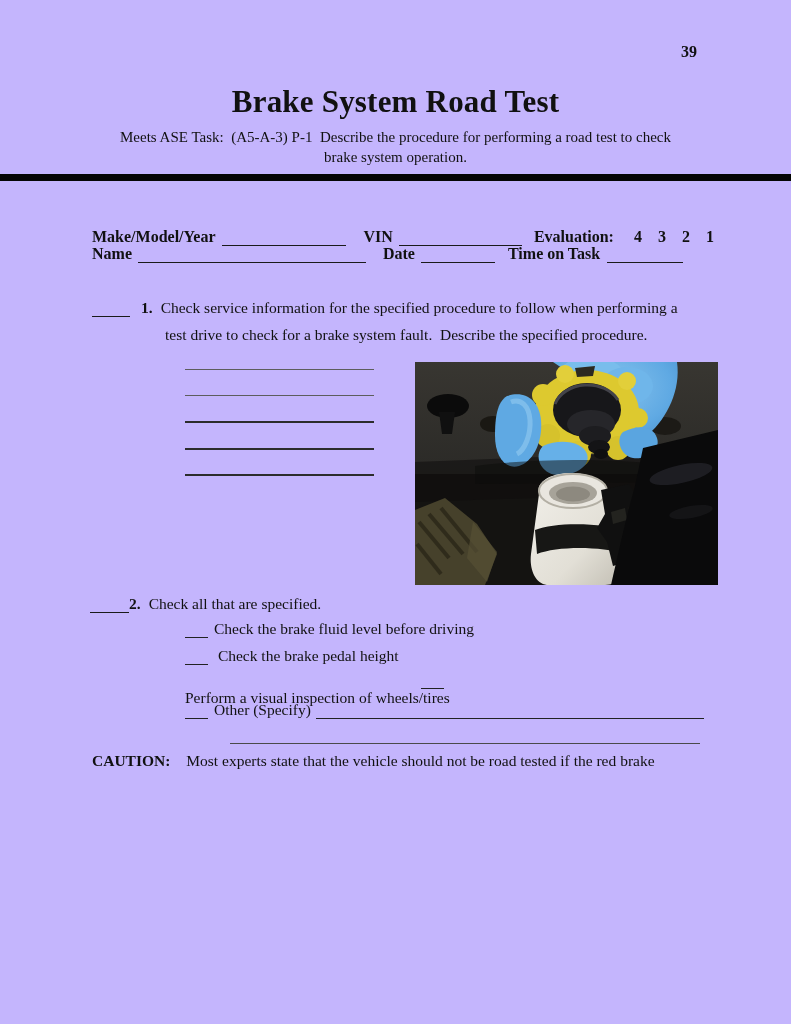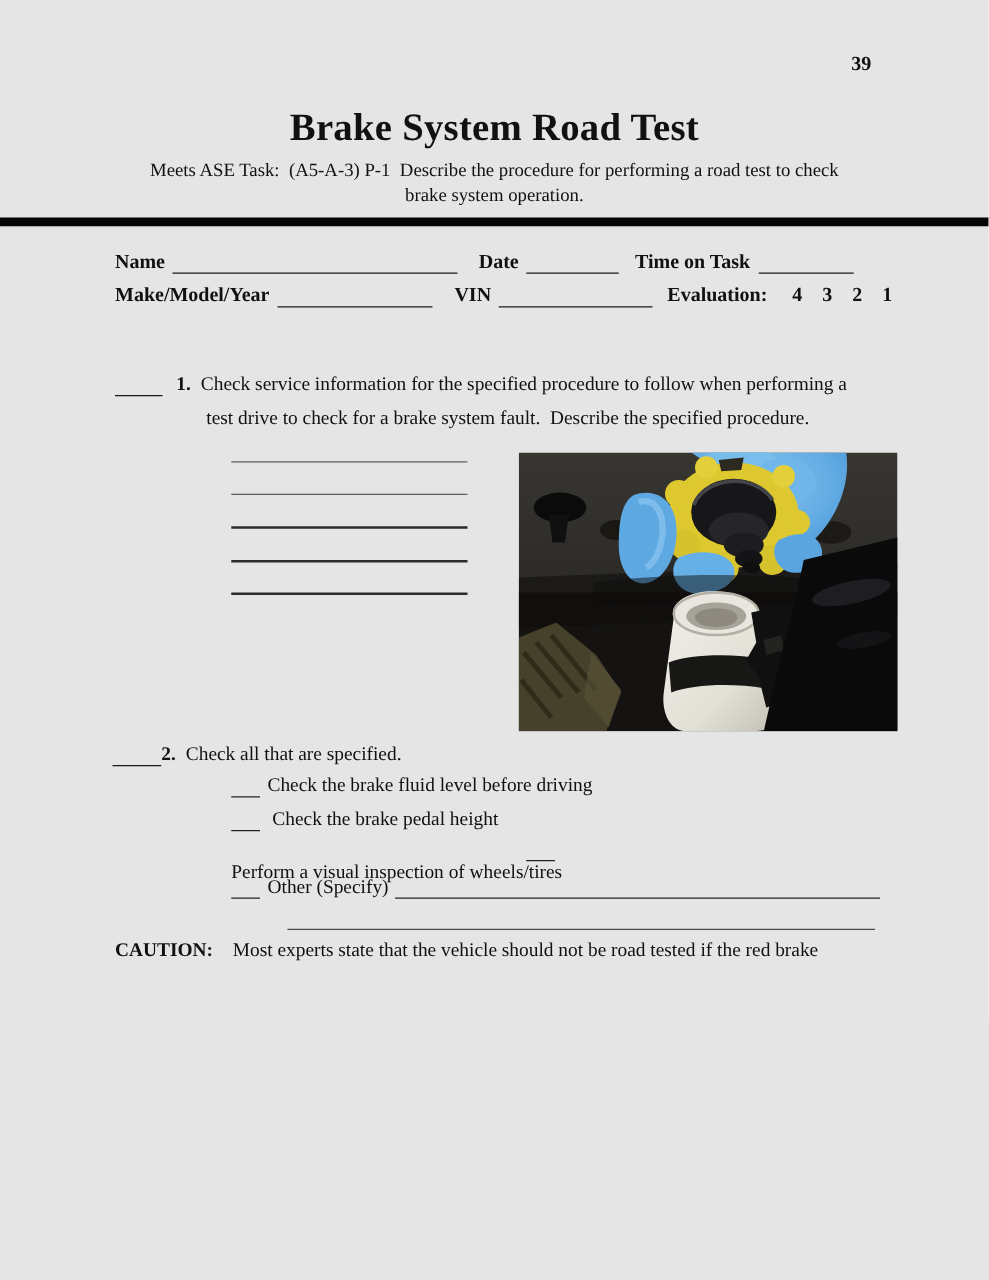--- a/index.html
+++ b/index.html
@@ -1,18 +1,18 @@
 <!DOCTYPE html>
 <html><head>
 <meta charset="utf-8">
 <style>
   * { margin:0; padding:0; box-sizing:border-box; }
   html,body { background:#ffffff; }
   .page {
-    position:relative; width:791px; height:1024px; background:#e5e5e5;
+    position:relative; width:791px; height:1024px; background:#c4b5fd;
     font-family:"Liberation Serif", serif; color:#111; overflow:hidden;
   }
   .t { white-space:pre-wrap; }
   .abs { position:absolute; }
 
   .page-number { left:681px; top:43px; font-size:16px; font-weight:bold; }
 
   .title { left:0; top:84px; width:100%; text-align:center; font-size:31px; font-weight:bold; letter-spacing:.2px; }
   .subtitle-1 { left:0; top:129px; width:100%; text-align:center; font-size:15px; }
   .subtitle-2 { left:0; top:149px; width:100%; text-align:center; font-size:15px; }
@@ -56,21 +56,21 @@
   <div class="abs subtitle-1 t">Meets ASE Task:  (A5-A-3) P-1  Describe the procedure for performing a road test to check</div>
   <div class="abs subtitle-2 t">brake system operation.</div>
 
   <div class="abs thick-rule"></div>
 
   <div class="abs form-row row1">
     <span class="lbl t">Name</span>
     <span class="blank" style="width:228px; margin-left:6px;"></span>
     <span class="lbl t" style="margin-left:17px;">Date</span>
     <span class="blank" style="width:74px; margin-left:6px;"></span>
-    <span class="lbl t" style="margin-left:13px;">Time on Task</span>
+    <span class="lbl t" style="margin-left:13px;margin-top:44px;">Time on Task</span>
     <span class="blank" style="width:76px; margin-left:7px;"></span>
   </div>
 
   <div class="abs form-row row2">
     <span class="lbl t">Make/Model/Year</span>
     <span class="blank" style="width:124px; margin-left:6px;"></span>
     <span class="lbl t" style="margin-left:18px;">VIN</span>
     <span class="blank" style="width:123px; margin-left:6px;"></span>
     <span class="lbl t" style="margin-left:12px;">Evaluation:</span>
     <span class="lbl t" style="margin-left:20px;">4</span>

